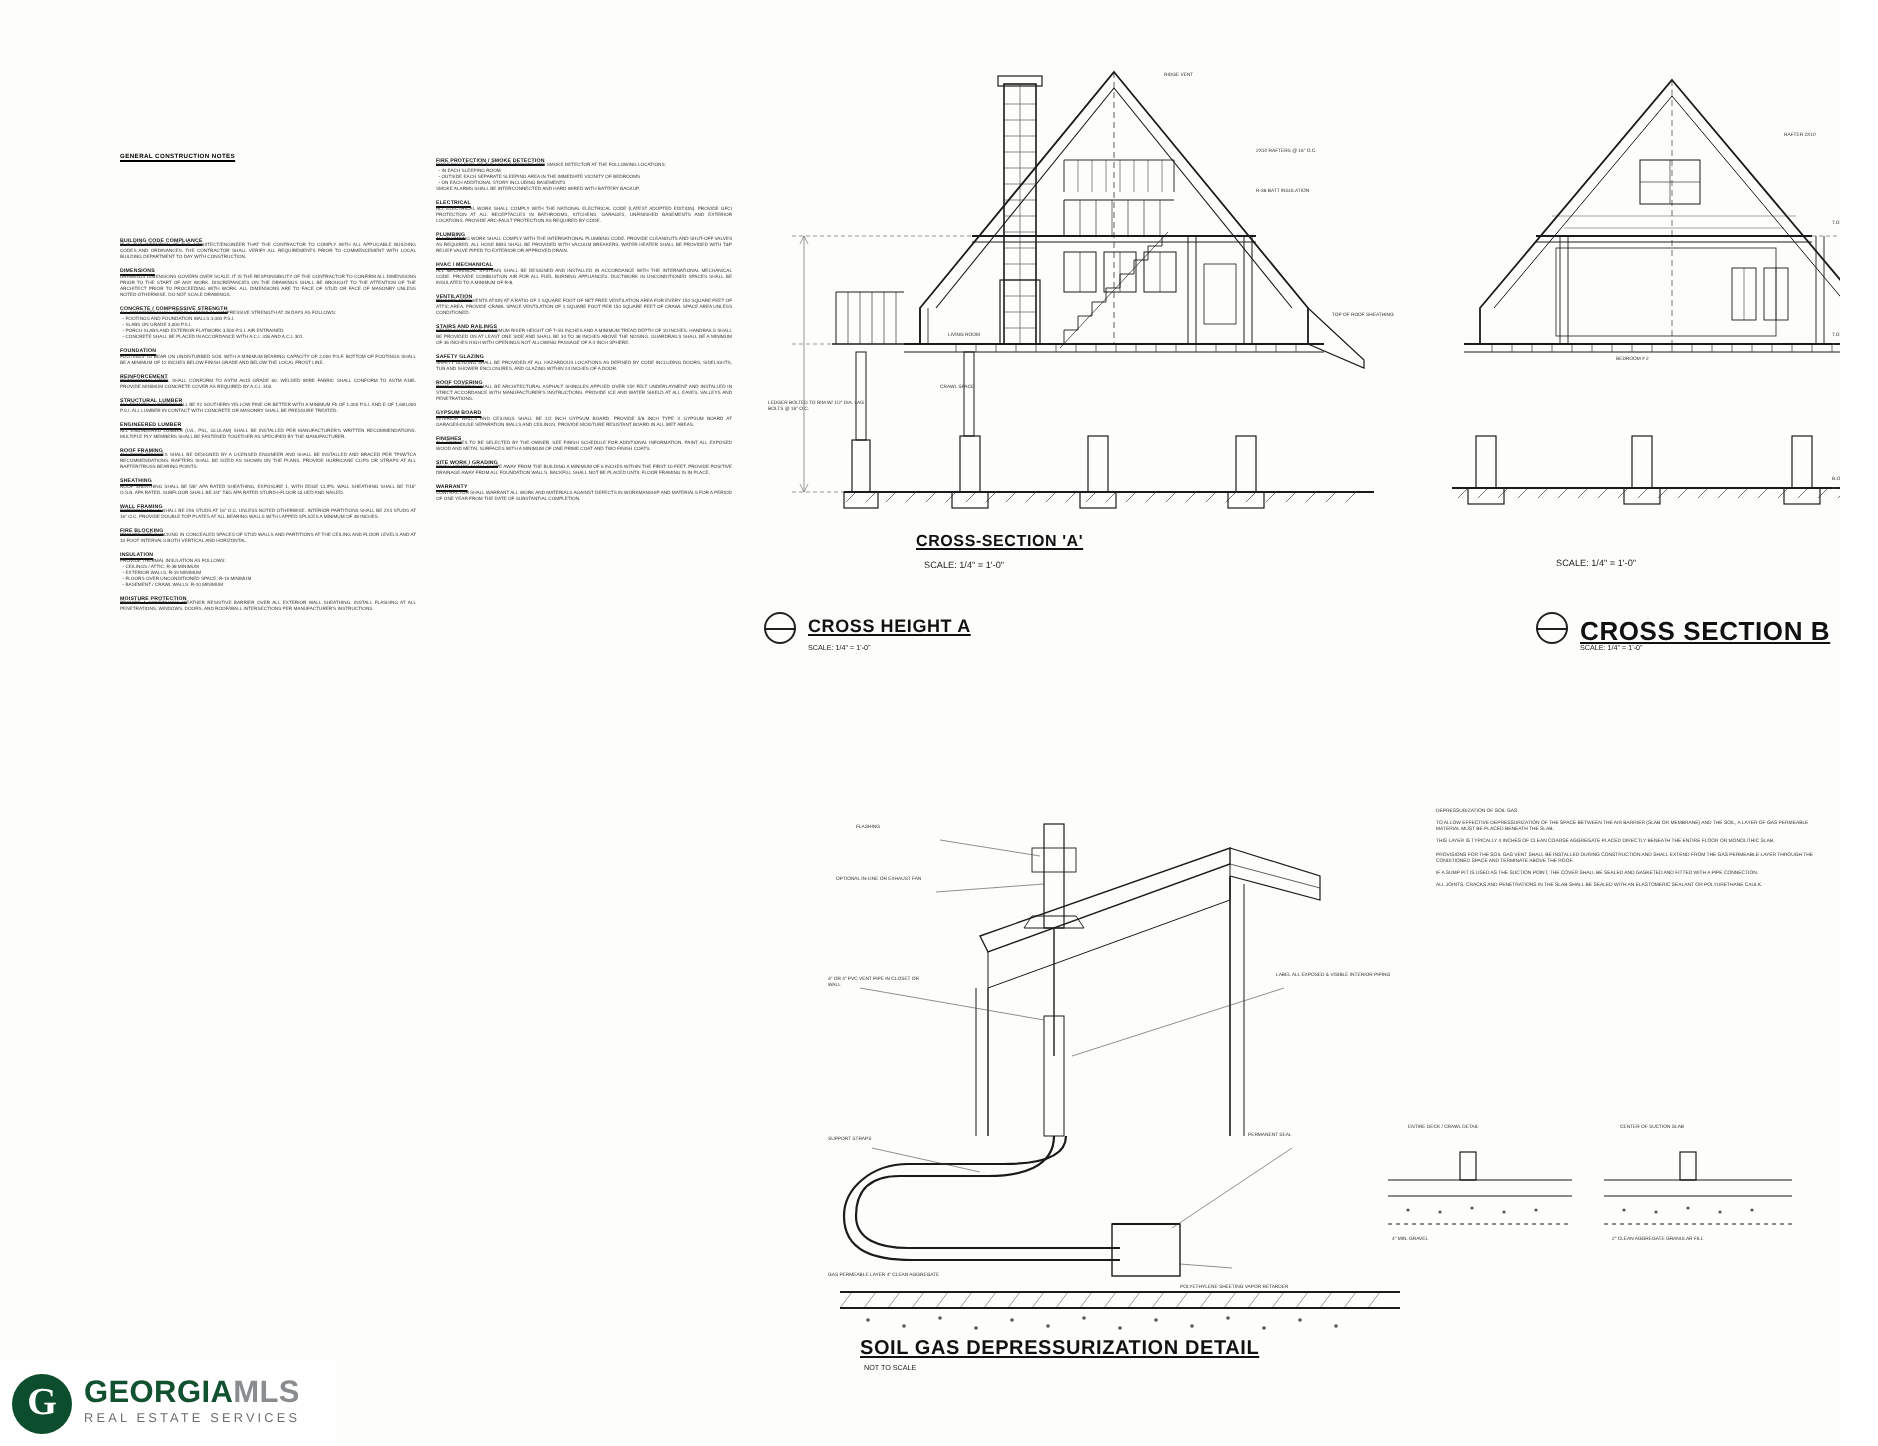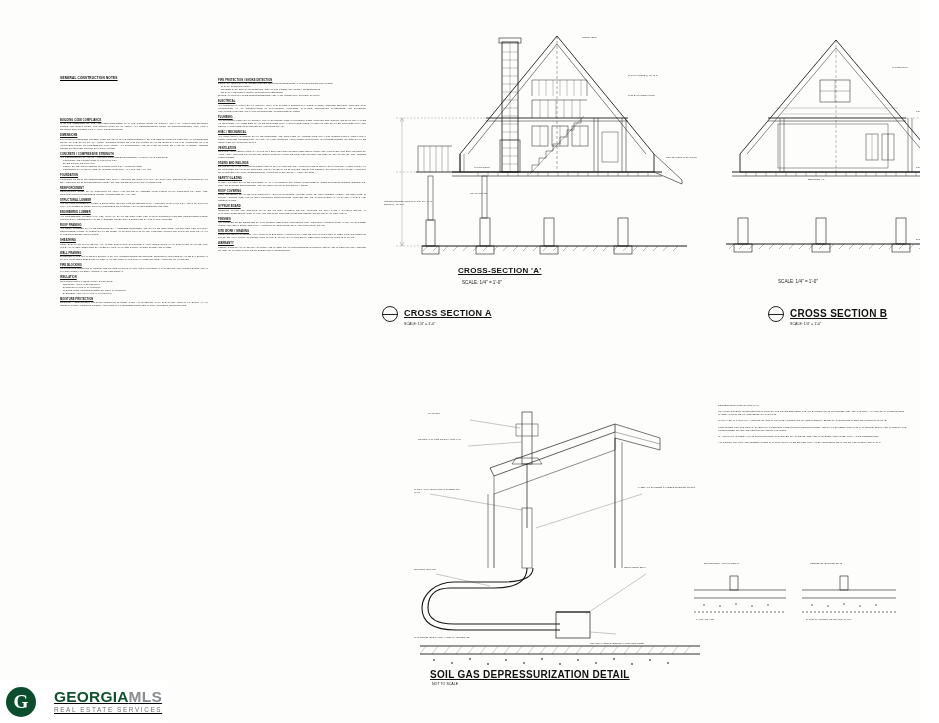--- a/index.html
+++ b/index.html
@@ -112,21 +112,21 @@
   .logo-mark {
     width: 30px; height: 30px;
     border-radius: 50%;
     background: #0b4d2c;
     color: #fff;
     display: flex; align-items: center; justify-content: center;
     font-size: 19px; font-weight: bold;
     font-family: "Liberation Serif", serif;
     flex: 0 0 auto;
   }
-  .logo-txt { margin-left: 18px; line-height: 1.05; text-decoration: underline; }
+  .logo-txt { margin-left: 6px; line-height: 1.05; }
   .logo-top { font-size: 15.5px; font-weight: bold; color: #12512f; letter-spacing: .2px; }
   .logo-top .mls { color: #8a8d8f; }
   .logo-sub { font-size: 6.4px; color: #6d7073; letter-spacing: 1.6px; margin-top: 2px; }
 
   svg { display: block; }
 </style>
 </head>
 <body>
 
 <div id="page">
@@ -330,21 +330,21 @@
     <div class="tiny" style="left:246px; top:72px; width:74px;">R-38 BATT INSULATION</div>
     <div class="tiny" style="left:284px; top:134px; width:46px;">TOP OF ROOF SHEATHING</div>
     <div class="tiny" style="left:88px; top:170px; width:42px;">CRAWL SPACE</div>
     <div class="tiny" style="left:2px; top:178px; width:52px;">LEDGER BOLTED TO RIM W/ 1/2" DIA. LAG BOLTS @ 16" O.C.</div>
     <div class="tiny" style="left:92px; top:144px; width:40px;">LIVING ROOM</div>
   </div>
   <div class="dwg-label underline" style="left:458px; top:266px;">CROSS-SECTION 'A'</div>
   <div class="dwg-scale" style="left:462px; top:280px;">SCALE: 1/4" = 1'-0"</div>
 
   <div class="tag-circle" style="left:382px; top:306px;"></div>
-  <div class="dwg-label underline" style="left:404px; top:308px; font-size:9px;">CROSS SECTION A</div>
+  <div class="dwg-label underline" style="left:404px; top:308px; font-size:9px;">CROSS HEIGHT A</div>
   <div class="dwg-scale-sm" style="left:404px; top:322px;">SCALE: 1/4" = 1'-0"</div>
 
   <div class="drawing" style="left:716px; top:22px; width:222px; height:240px;">
     <svg width="222" height="240" viewBox="0 0 222 240">
       <g stroke="#1b1b1b" fill="none" stroke-width="0.6">
 
         <path d="M120 18 L216 132 L216 150 L24 150 L24 132 Z" stroke-width="0.9"></path>
         <path d="M120 26 L209 132 M120 26 L31 132" stroke-width="0.5"></path>
         <line x1="120" y1="18" x2="120" y2="150" stroke-dasharray="3,2" stroke-width="0.3"></line>
 
@@ -435,21 +435,21 @@
     </svg>
     <div class="tiny" style="left:176px; top:44px; width:46px;">RAFTER 2X10</div>
     <div class="tiny" style="left:92px; top:156px; width:50px;">BEDROOM # 2</div>
     <div class="tiny" style="left:200px; top:88px; width:30px;">T.O. SUBFLOOR</div>
     <div class="tiny" style="left:200px; top:144px; width:30px;">T.O. SLAB</div>
     <div class="tiny" style="left:200px; top:216px; width:30px;">B.O. FOOTING</div>
   </div>
   <div class="dwg-scale" style="left:778px; top:279px;">SCALE: 1/4" = 1'-0"</div>
 
   <div class="tag-circle" style="left:768px; top:306px;"></div>
-  <div class="dwg-label underline" style="left:790px; top:308px; font-size:10px;text-decoration:underline;">CROSS SECTION B</div>
+  <div class="dwg-label underline" style="left:790px; top:308px; font-size:13px;text-decoration:underline;">CROSS SECTION B</div>
   <div class="dwg-scale-sm" style="left:790px; top:322px;">SCALE: 1/4" = 1'-0"</div>
 
   <div class="drawing" style="left:410px; top:398px; width:290px; height:270px;">
     <svg width="290" height="270" viewBox="0 0 290 270">
       <g stroke="#1b1b1b" fill="none" stroke-width="0.6">
 
         <path d="M80 70 L205 26 L205 34 L84 78 Z" stroke-width="0.7"></path>
         <path d="M84 78 L84 96 L205 52 L205 34" stroke-width="0.5"></path>
 
         <path d="M205 26 L250 40 L250 52 L205 40" stroke-width="0.6"></path>

